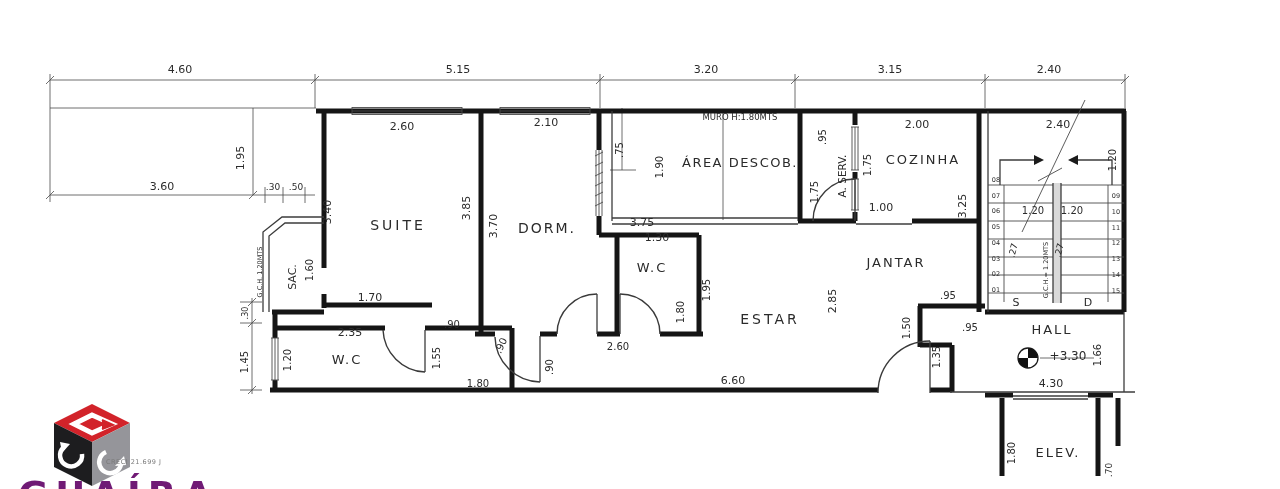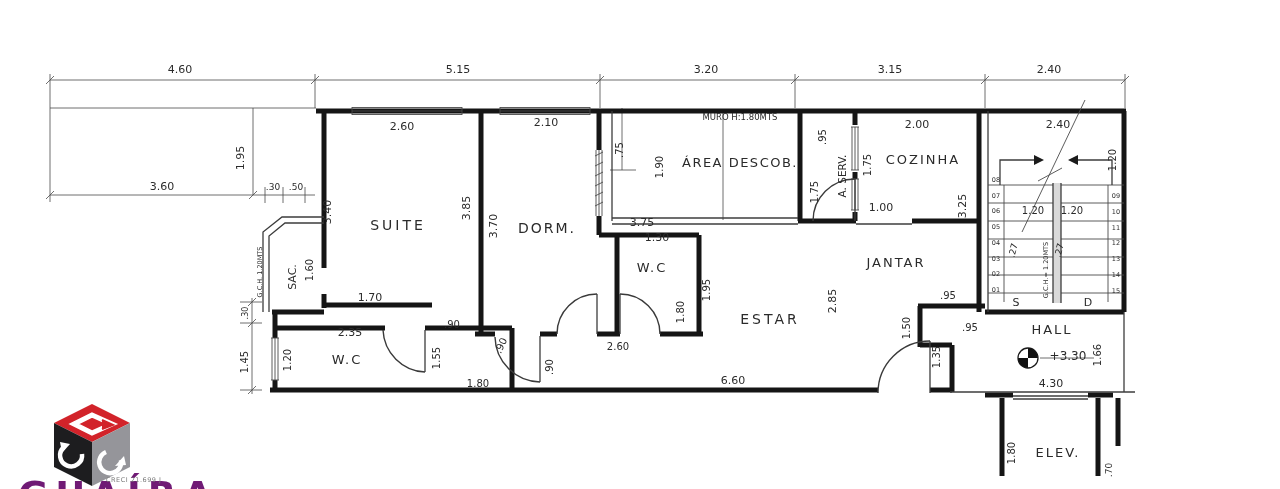--- a/index.html
+++ b/index.html
@@ -5,21 +5,21 @@
   html,body{margin:0;padding:0;background:#ffffff;width:1280px;height:489px;overflow:hidden;}
   #stage{position:relative;width:1280px;height:489px;background:#fff;font-family:"DejaVu Sans",sans-serif;margin-top:40px;}
   svg text{fill:#2b2b2b;font-family:"DejaVu Sans",sans-serif;}
   .wall{stroke:#151515;stroke-width:5;fill:none;}
   .thin{stroke:#3c3c3c;stroke-width:1.3;fill:none;}
   .hair{stroke:#4a4a4a;stroke-width:0.9;fill:none;}
   .dim{stroke:#4a4a4a;stroke-width:0.8;fill:none;}
   .arc{stroke:#3a3a3a;stroke-width:1.4;fill:none;}
   #logo{position:absolute;left:14px;top:362px;width:360px;height:120px;}
   #logo-name{position:absolute;left:4px;top:72px;font-weight:bold;font-size:37px;letter-spacing:7px;color:#701a75;font-family:"DejaVu Sans",sans-serif;}
-  #logo-creci{position:absolute;left:92px;top:74px;font-size:6.5px;color:#7a7a7a;letter-spacing:0.5px;font-family:"DejaVu Sans",sans-serif;}
+  #logo-creci{position:absolute;left:92px;top:56px;font-size:6.5px;color:#7a7a7a;letter-spacing:0.5px;font-family:"DejaVu Sans",sans-serif;}
 </style>
 </head>
 <body>
 
 <div id="stage">
 
   <svg id="plan" width="1280" height="489" viewBox="0 0 1280 489">
 
     <g class="dim">
       <path d="M50 40 H1125"></path>

